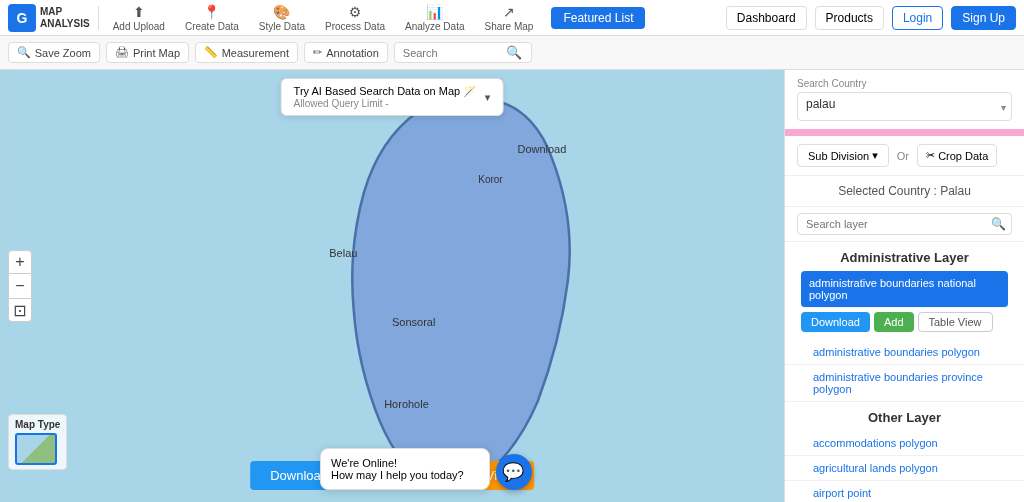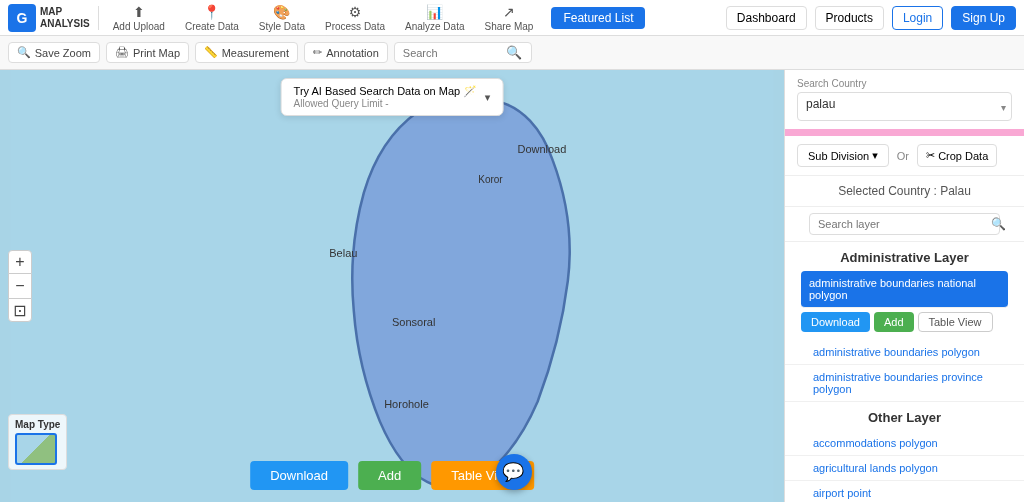--- a/index.html
+++ b/index.html
@@ -110,21 +110,21 @@
 
     #subdivision-row {
       display: flex; align-items: center; gap: 8px; padding: 8px 12px; border-bottom: 1px solid #eee;
     }
     .subdiv-btn { border: 1px solid #ddd; background: #fff; border-radius: 4px; padding: 4px 10px; font-size: 11px; cursor: pointer; display: flex; align-items: center; gap: 3px; }
     .or-text { font-size: 11px; color: #888; }
     .crop-btn { border: 1px solid #ddd; background: #fff; border-radius: 4px; padding: 4px 8px; font-size: 11px; cursor: pointer; display: flex; align-items: center; gap: 3px; }
 
     #selected-country { text-align: center; padding: 8px 12px; font-size: 12px; color: #555; border-bottom: 1px solid #eee; }
 
-    #search-layer { padding: 6px 24px; border-bottom: 1px solid #eee; position: relative; }
+    #search-layer { padding: 6px 12px; border-bottom: 1px solid #eee; position: relative; }
     .layer-search-input { width: 100%; border: 1px solid #ddd; border-radius: 4px; padding: 4px 28px 4px 8px; font-size: 11px; outline: none; }
     .layer-search-icon { position: absolute; right: 18px; top: 50%; transform: translateY(-50%); color: #888; font-size: 12px; }
 
     .section-title { text-align: center; font-weight: bold; font-size: 13px; padding: 8px 12px 6px; color: #333; }
 
     .layer-item { padding: 6px 28px; font-size: 11px; color: #1a73e8; cursor: pointer; border-bottom: 1px solid #f0f0f0; }
     .layer-item.selected { background: #1a73e8; color: #fff; border-radius: 4px; margin: 0 8px; padding: 6px 8px; }
     .layer-actions { display: flex; gap: 4px; padding: 4px 8px 4px 8px; }
     .layer-act-btn { border: none; border-radius: 4px; padding: 3px 10px; font-size: 11px; cursor: pointer; }
     .layer-act-btn.dl { background: #2196f3; color: #fff; }
@@ -252,20 +252,24 @@
       <div id="map-type-thumb" style="width:42px;height:32px;border:2px solid #1a73e8;border-radius:3px;margin-top:3px;background:linear-gradient(135deg,#a8d5e8 50%,#90c080 50%);cursor:pointer;"></div>
     </div>
 
     <div id="bottom-actions">
       <button class="action-btn download">Download</button>
       <button class="action-btn add">Add</button>
       <button class="action-btn tableview">Table View</button>
     </div>
 
     <div class="chat-wrap">
+      <div class="chat-bubble">
+        <div class="online">We're Online!</div>
+        <div class="sub">How may I help you today?</div>
+      </div>
       <div class="chat-fab-btn">💬</div>
     </div>
 
   </div>
 
   <div id="right-panel">
 
 
     <div id="search-country">
       <div class="field-label">Search Country</div>

